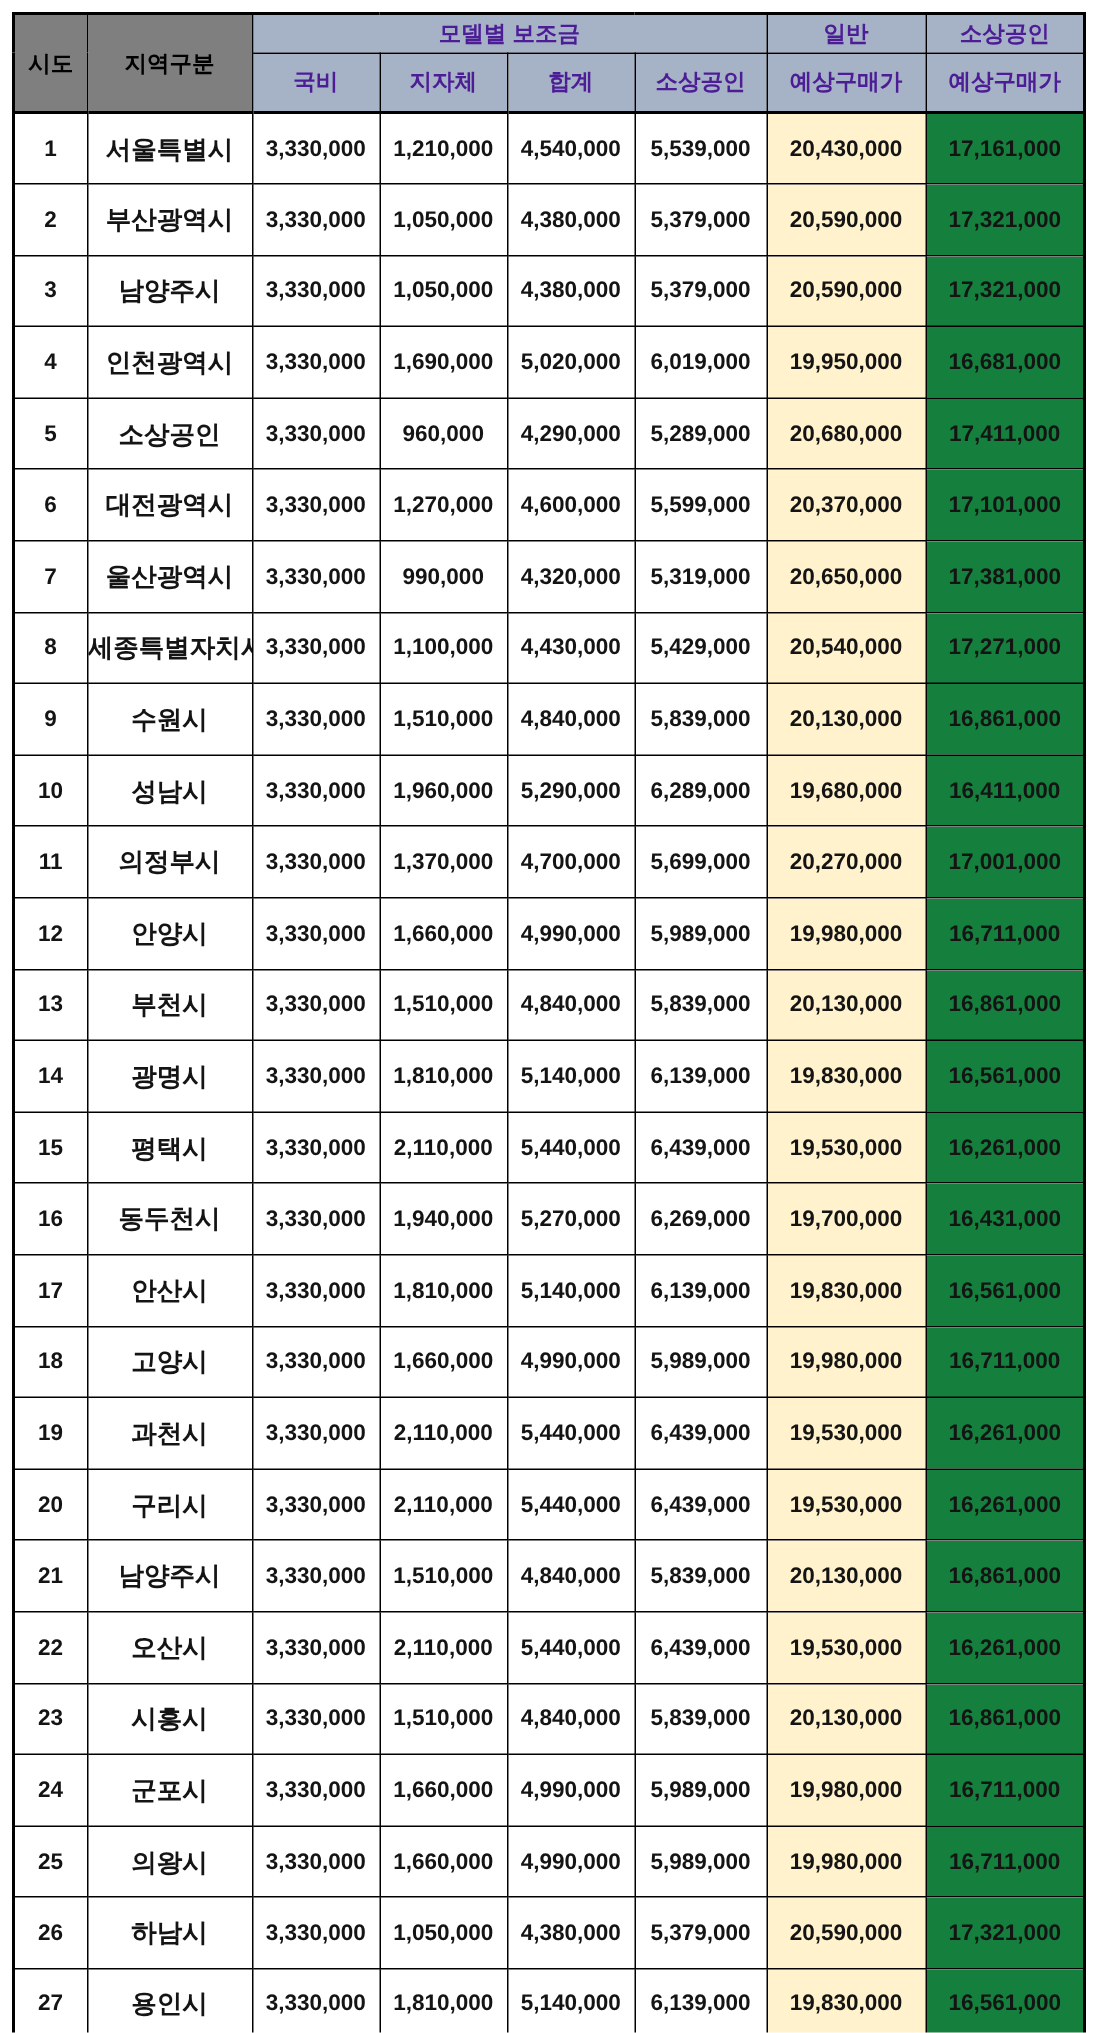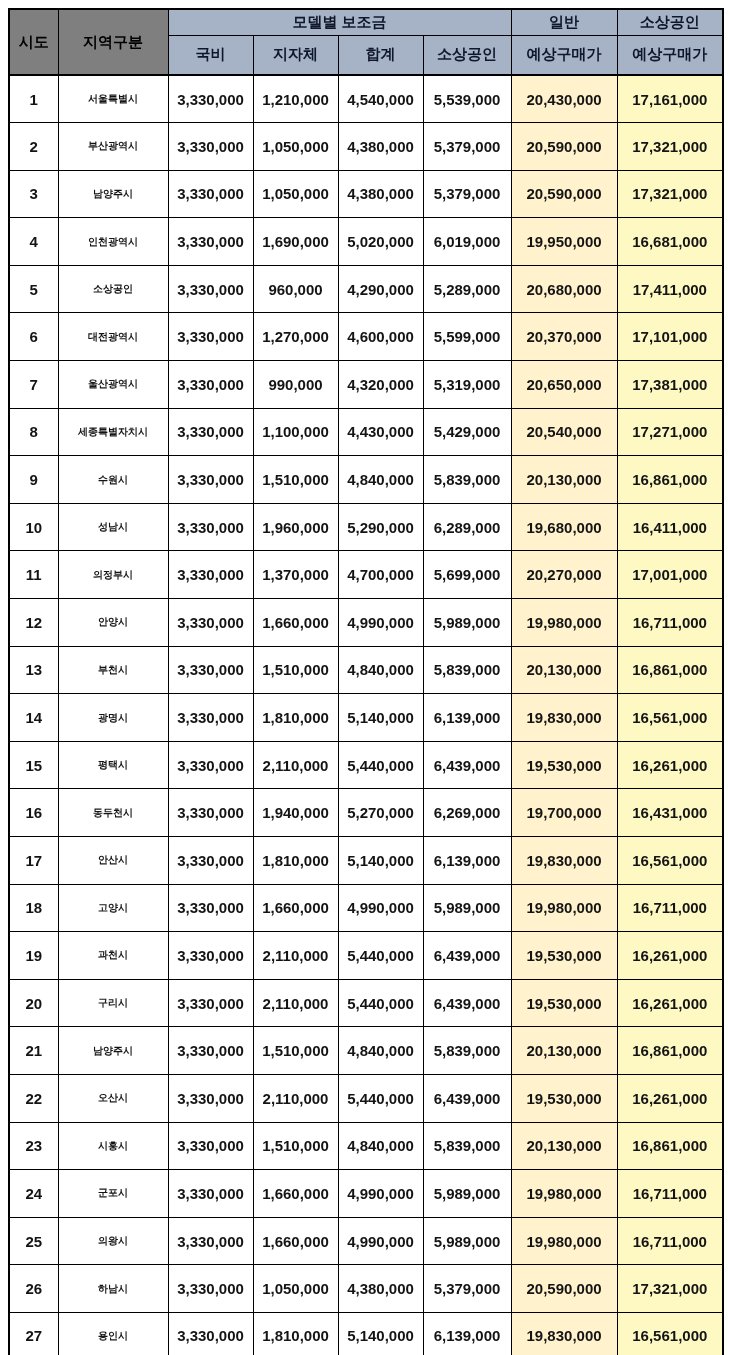--- a/index.html
+++ b/index.html
@@ -44,34 +44,34 @@
   
   thead tr.h1 { height: 26px; }
   thead tr.h2 { height: 40px; }
   th.gray {
     background: #7f7f7f;
     color: #000000;
     font-size: 15px;
   }
   th.blue {
     background: #a6b2c6;
-    color: #0f172a;
+    color: #4c1d95;
     font-size: 15px;
   }
   
   .sep-left { border-left: 2px solid #000000; }
   thead tr.h2 th { border-bottom: 2px solid #000000; }
   thead th[rowspan] { border-bottom: 2px solid #000000; }
 
   
   tbody tr { height: 47.6px; }
   tbody td { color: #141414; }
-  td.cell-region { font-size: 10px; }
+  td.cell-region { font-size: 17px; }
   td.cell-genprice  { background: #fff2cc; }
-  td.cell-sbprice   { background: #fef9c3; }
+  td.cell-sbprice   { background: #15803d; }
 </style>
 </head>
 <body>
 
 <div class="sheet">
   <table class="subsidy-table">
     <colgroup>
       <col class="c-sido">
       <col class="c-region">
       <col class="c-national">

